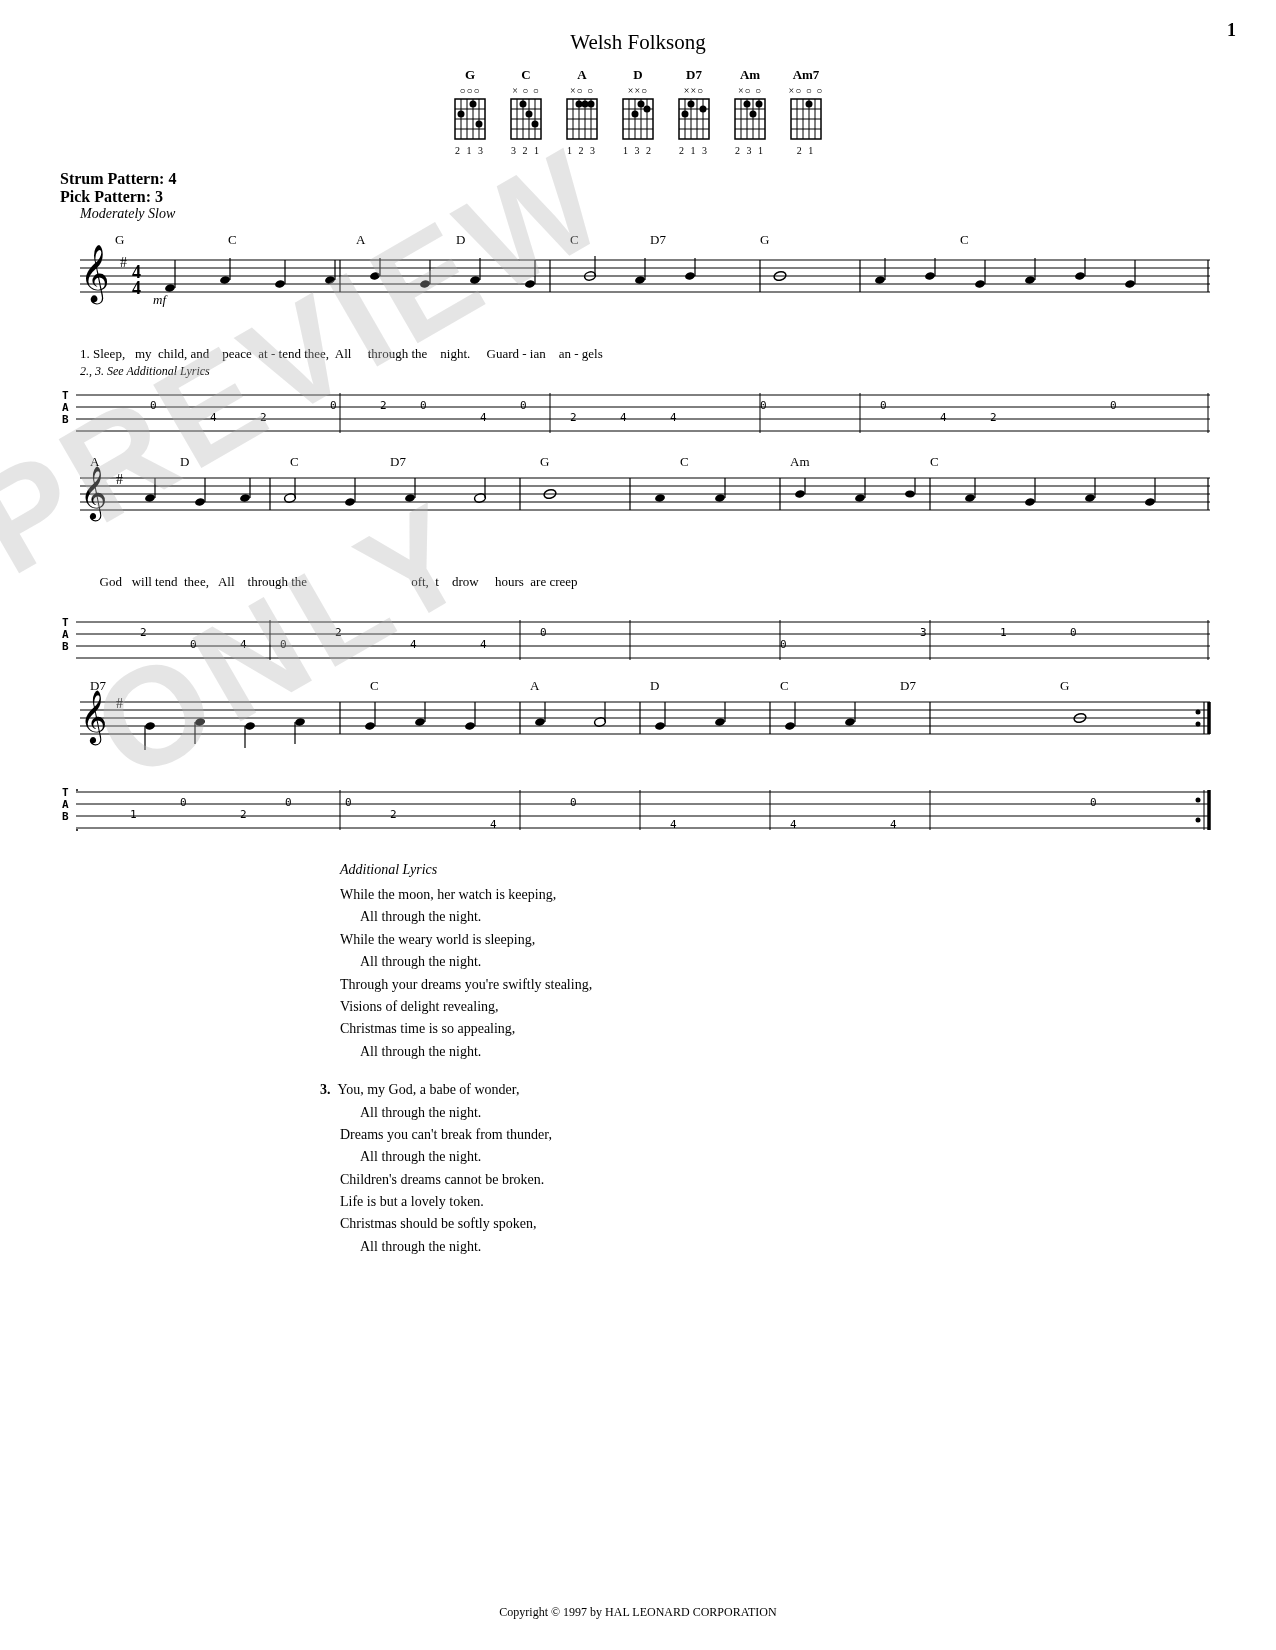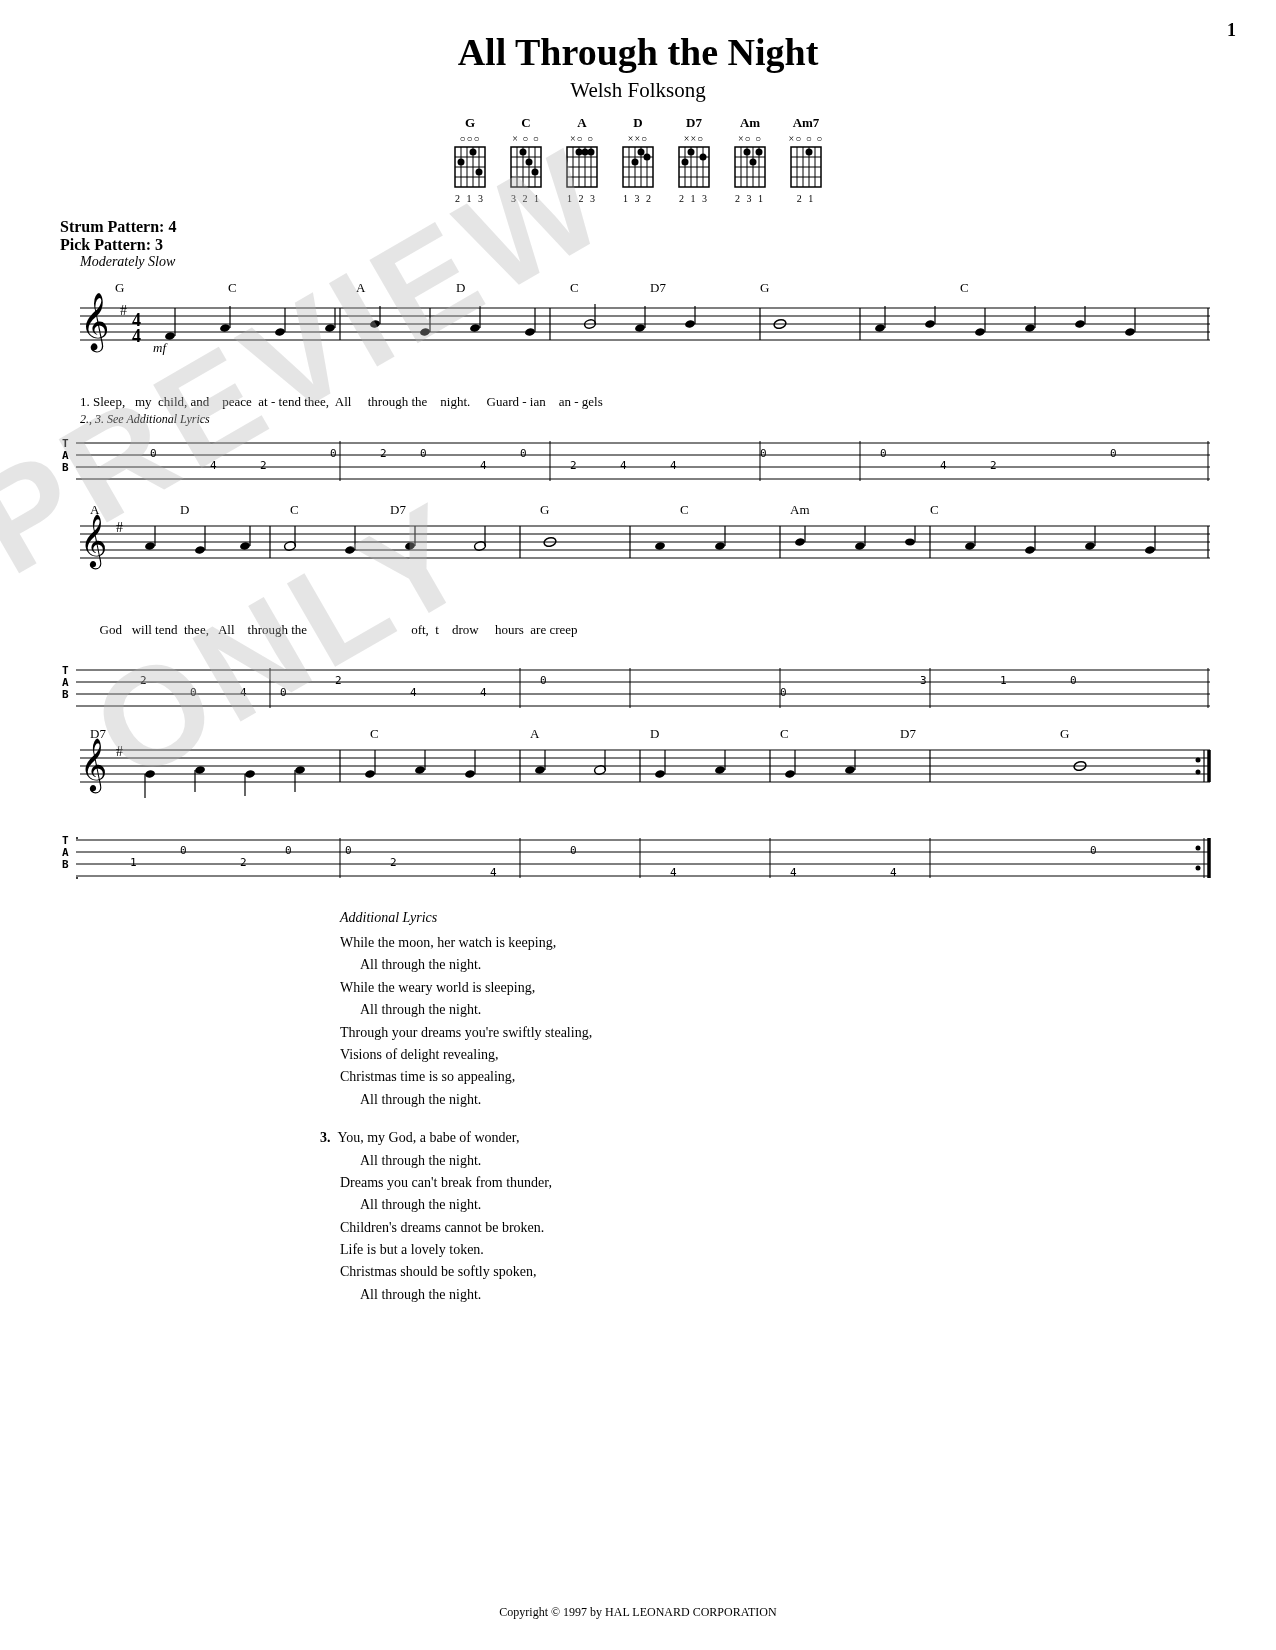--- a/index.html
+++ b/index.html
@@ -155,21 +155,20 @@
       width: 100%;
     }
   </style>
 </head>
 <body>
 
 <div class="page">
 
   <div class="page-number">1</div>
 
-  <h1 class="title">All Through the Night</h1>
   <div class="subtitle">Welsh Folksong</div>
 
   <div class="chord-diagrams">
 
     <div class="chord-diagram">
       <div class="chord-name">G</div>
       <div style="font-size:10px; letter-spacing:1px; margin-bottom:1px;">○○○</div>
       <svg width="38" height="46">
         <rect x="4" y="2" width="30" height="40" fill="none" stroke="#000" stroke-width="1.5"></rect>
         <line x1="4" y1="12" x2="34" y2="12" stroke="#000" stroke-width="1"></line>

